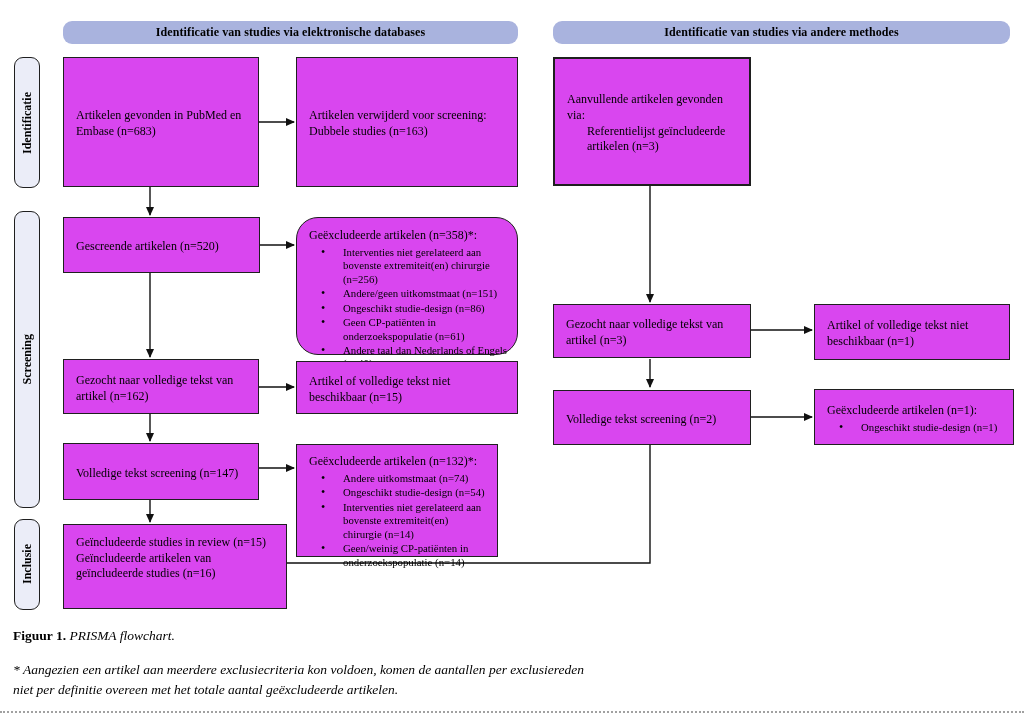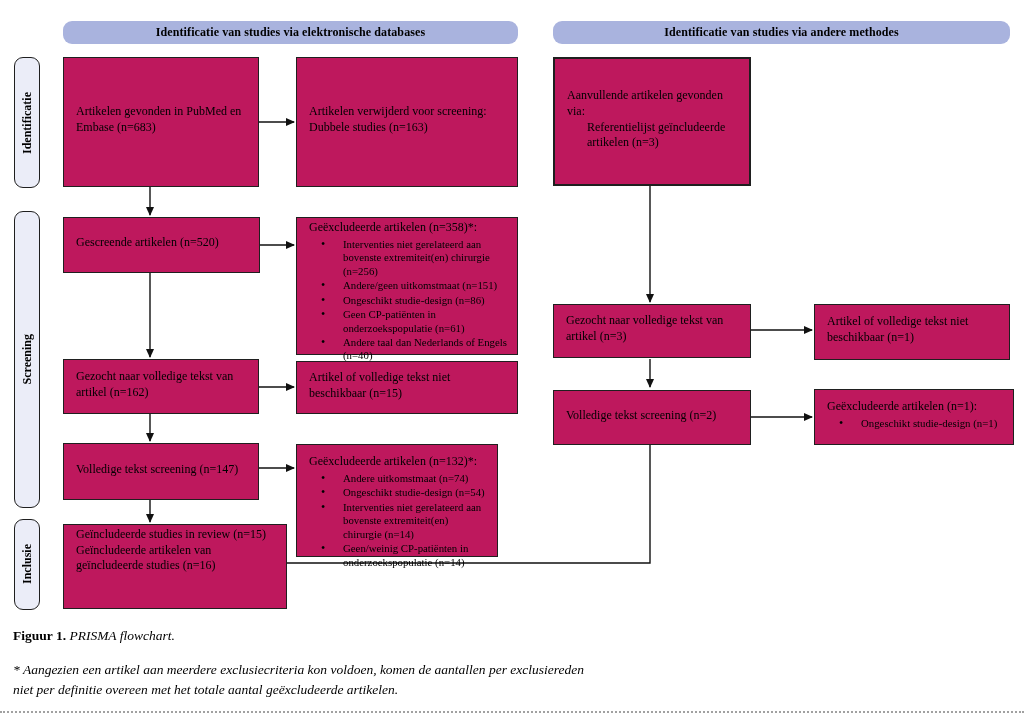--- a/index.html
+++ b/index.html
@@ -23,24 +23,24 @@
   .stage{
     position:absolute;width:26px;background:var(--stage-fill);
     border:1.5px solid var(--box-border);border-radius:9px;box-sizing:border-box;
     display:flex;align-items:center;justify-content:center;
   }
   .stage span{
     writing-mode:vertical-rl;transform:rotate(180deg);
     font-weight:bold;font-size:12px;white-space:nowrap;
   }
   .fbox{
-    position:absolute;background:#be185d;border:1.5px solid var(--box-border);
+    position:absolute;background:#d946ef;border:1.5px solid var(--box-border);
     box-sizing:border-box;font-size:12px;line-height:1.3;
     display:flex;flex-direction:column;justify-content:center;
-    padding:2px 10px 6px 12px;
+    padding:10px 10px 6px 12px;
   }
   .fbox.thick{border-width:2px;}
   .fbox.top{justify-content:flex-start;}
   .fbox .indent{padding-left:20px;}
   .fbox p{margin:0;}
   .fbox ul{list-style:none;margin:2px 0 0 0;padding:0;font-size:10.8px;line-height:1.25;}
   .fbox ul li{position:relative;padding-left:34px;margin:0 0 1px 0;}
   .fbox ul li::before{content:"\2022";position:absolute;left:12px;top:-1px;font-size:12px;}
   .list-title{font-size:12px;}
   .caption{position:absolute;left:13px;top:628px;font-size:13.5px;}
@@ -96,21 +96,21 @@
 
   <div class="fbox" style="left:63px;top:443px;width:196px;height:57px;">Volledige tekst screening (n=147)</div>
 
   <div class="fbox top" style="left:63px;top:524px;width:224px;height:85px;">
     <p>Geïncludeerde studies in review (n=15)</p>
     <p>Geïncludeerde artikelen van geïncludeerde studies (n=16)</p>
   </div>
 
   <div class="fbox" style="left:296px;top:57px;width:222px;height:130px;">Artikelen verwijderd voor screening: Dubbele studies (n=163)</div>
 
-  <div class="fbox top" style="left:296px;top:217px;width:222px;height:138px;">
+  <div class="fbox top" style="left:296px;top:217px;width:222px;height:138px;border-radius:22px;">
     <div class="list-title">Geëxcludeerde artikelen (n=358)*:</div>
     <ul>
       <li>Interventies niet gerelateerd aan bovenste extremiteit(en) chirurgie (n=256)</li>
       <li>Andere/geen uitkomstmaat (n=151)</li>
       <li>Ongeschikt studie-design (n=86)</li>
       <li>Geen CP-patiënten in onderzoekspopulatie (n=61)</li>
       <li>Andere taal dan Nederlands of Engels (n=40)</li>
     </ul>
   </div>
 

